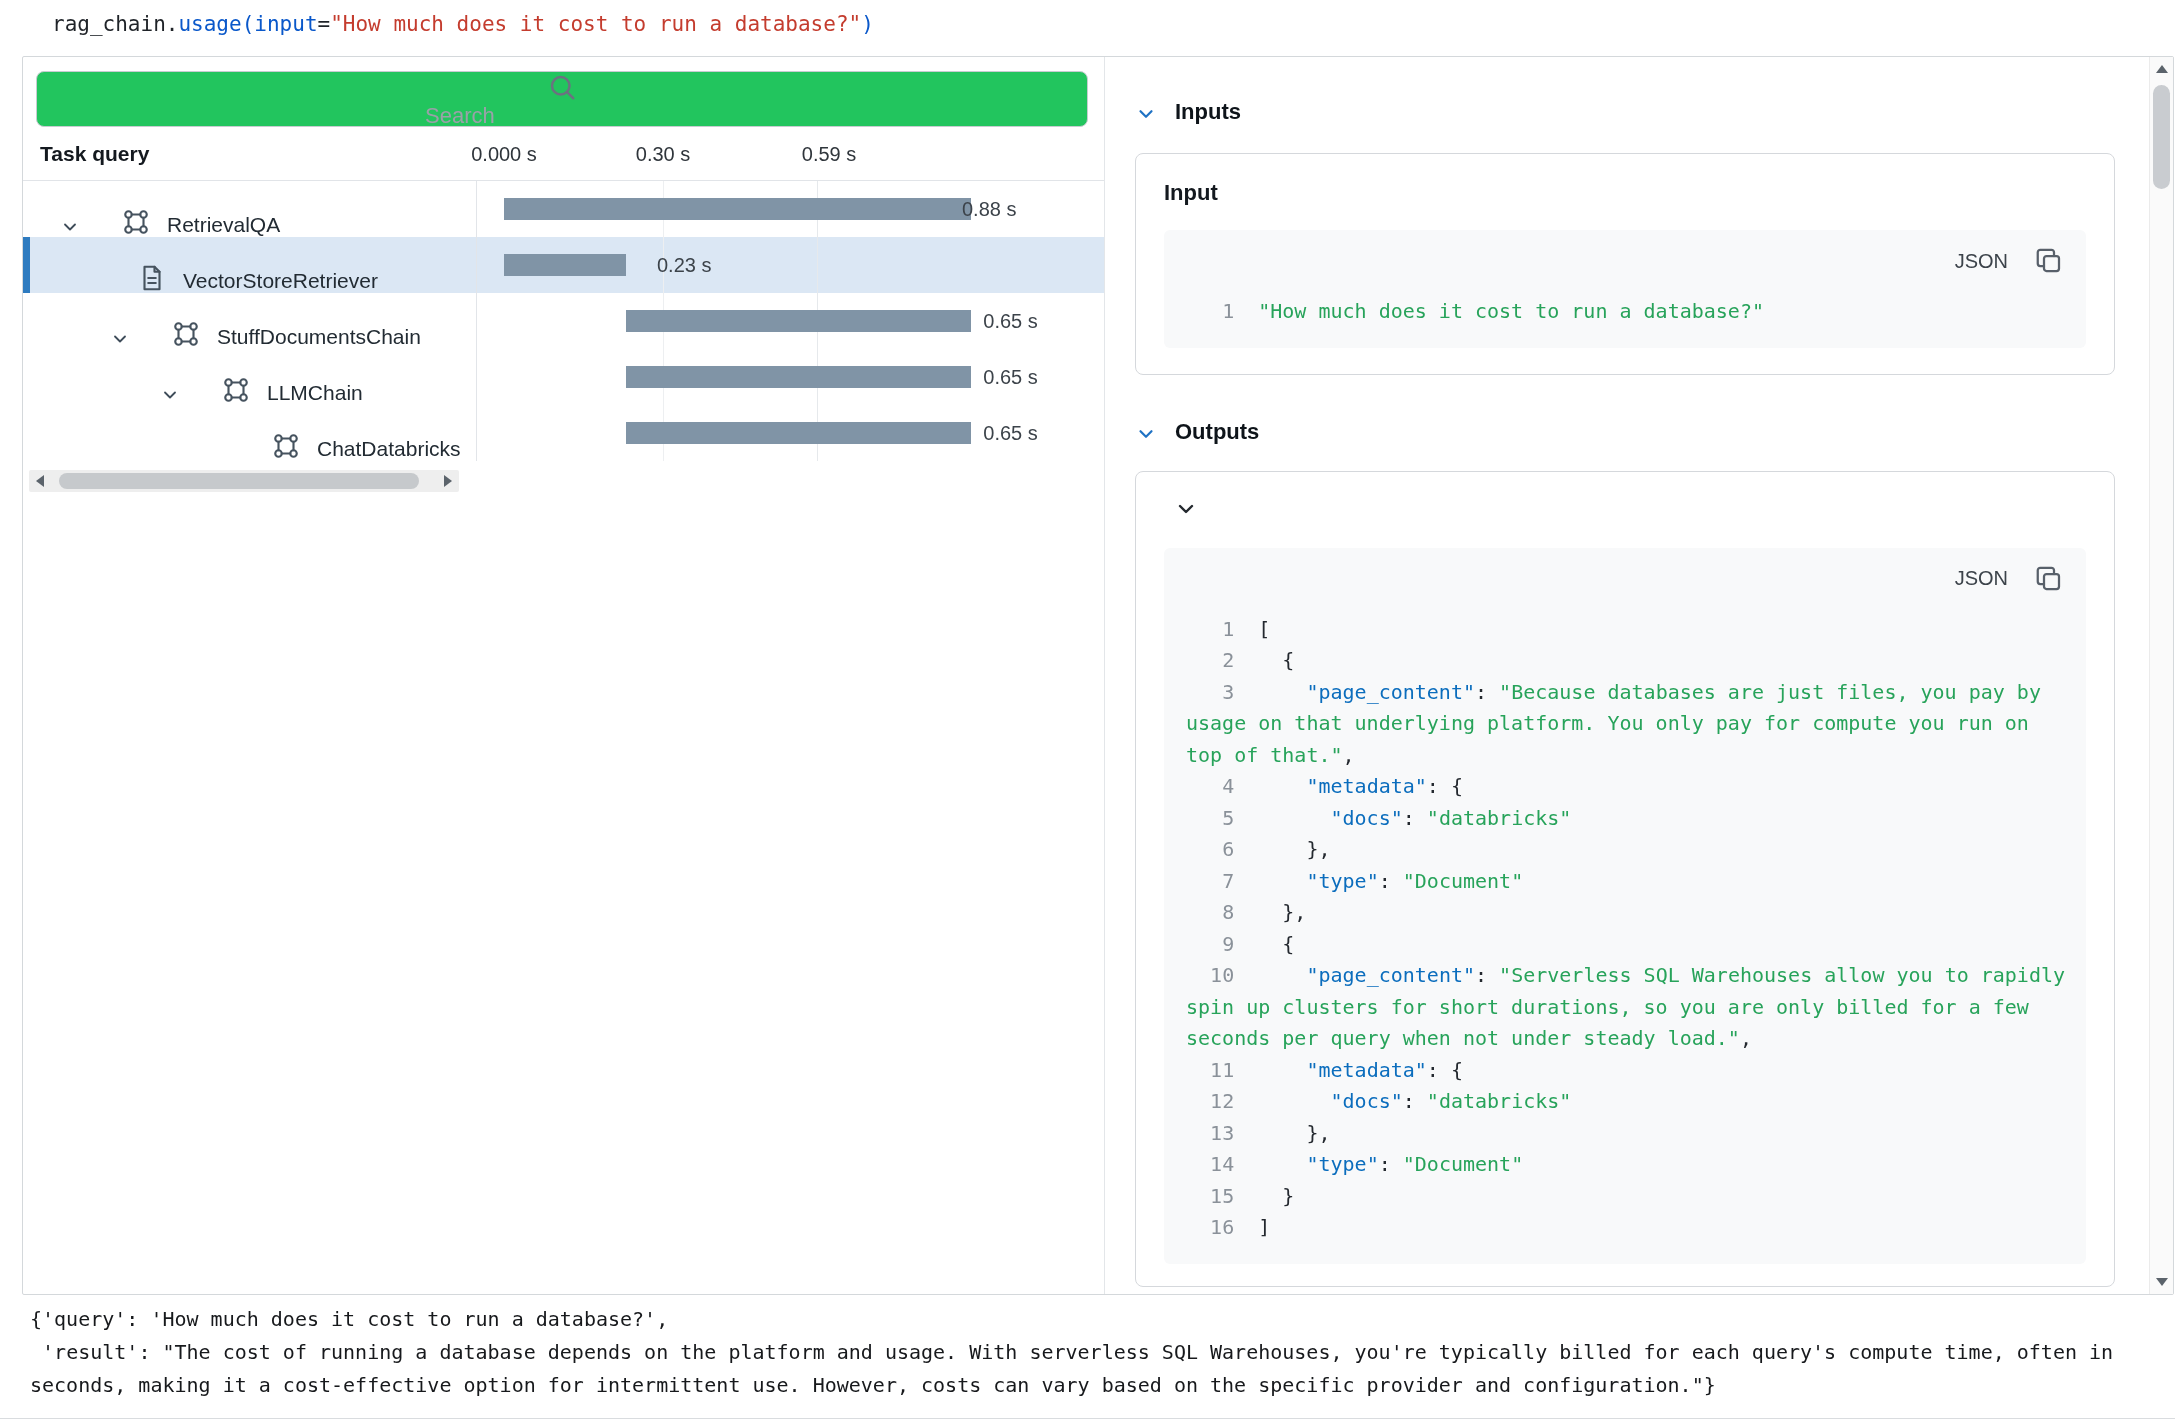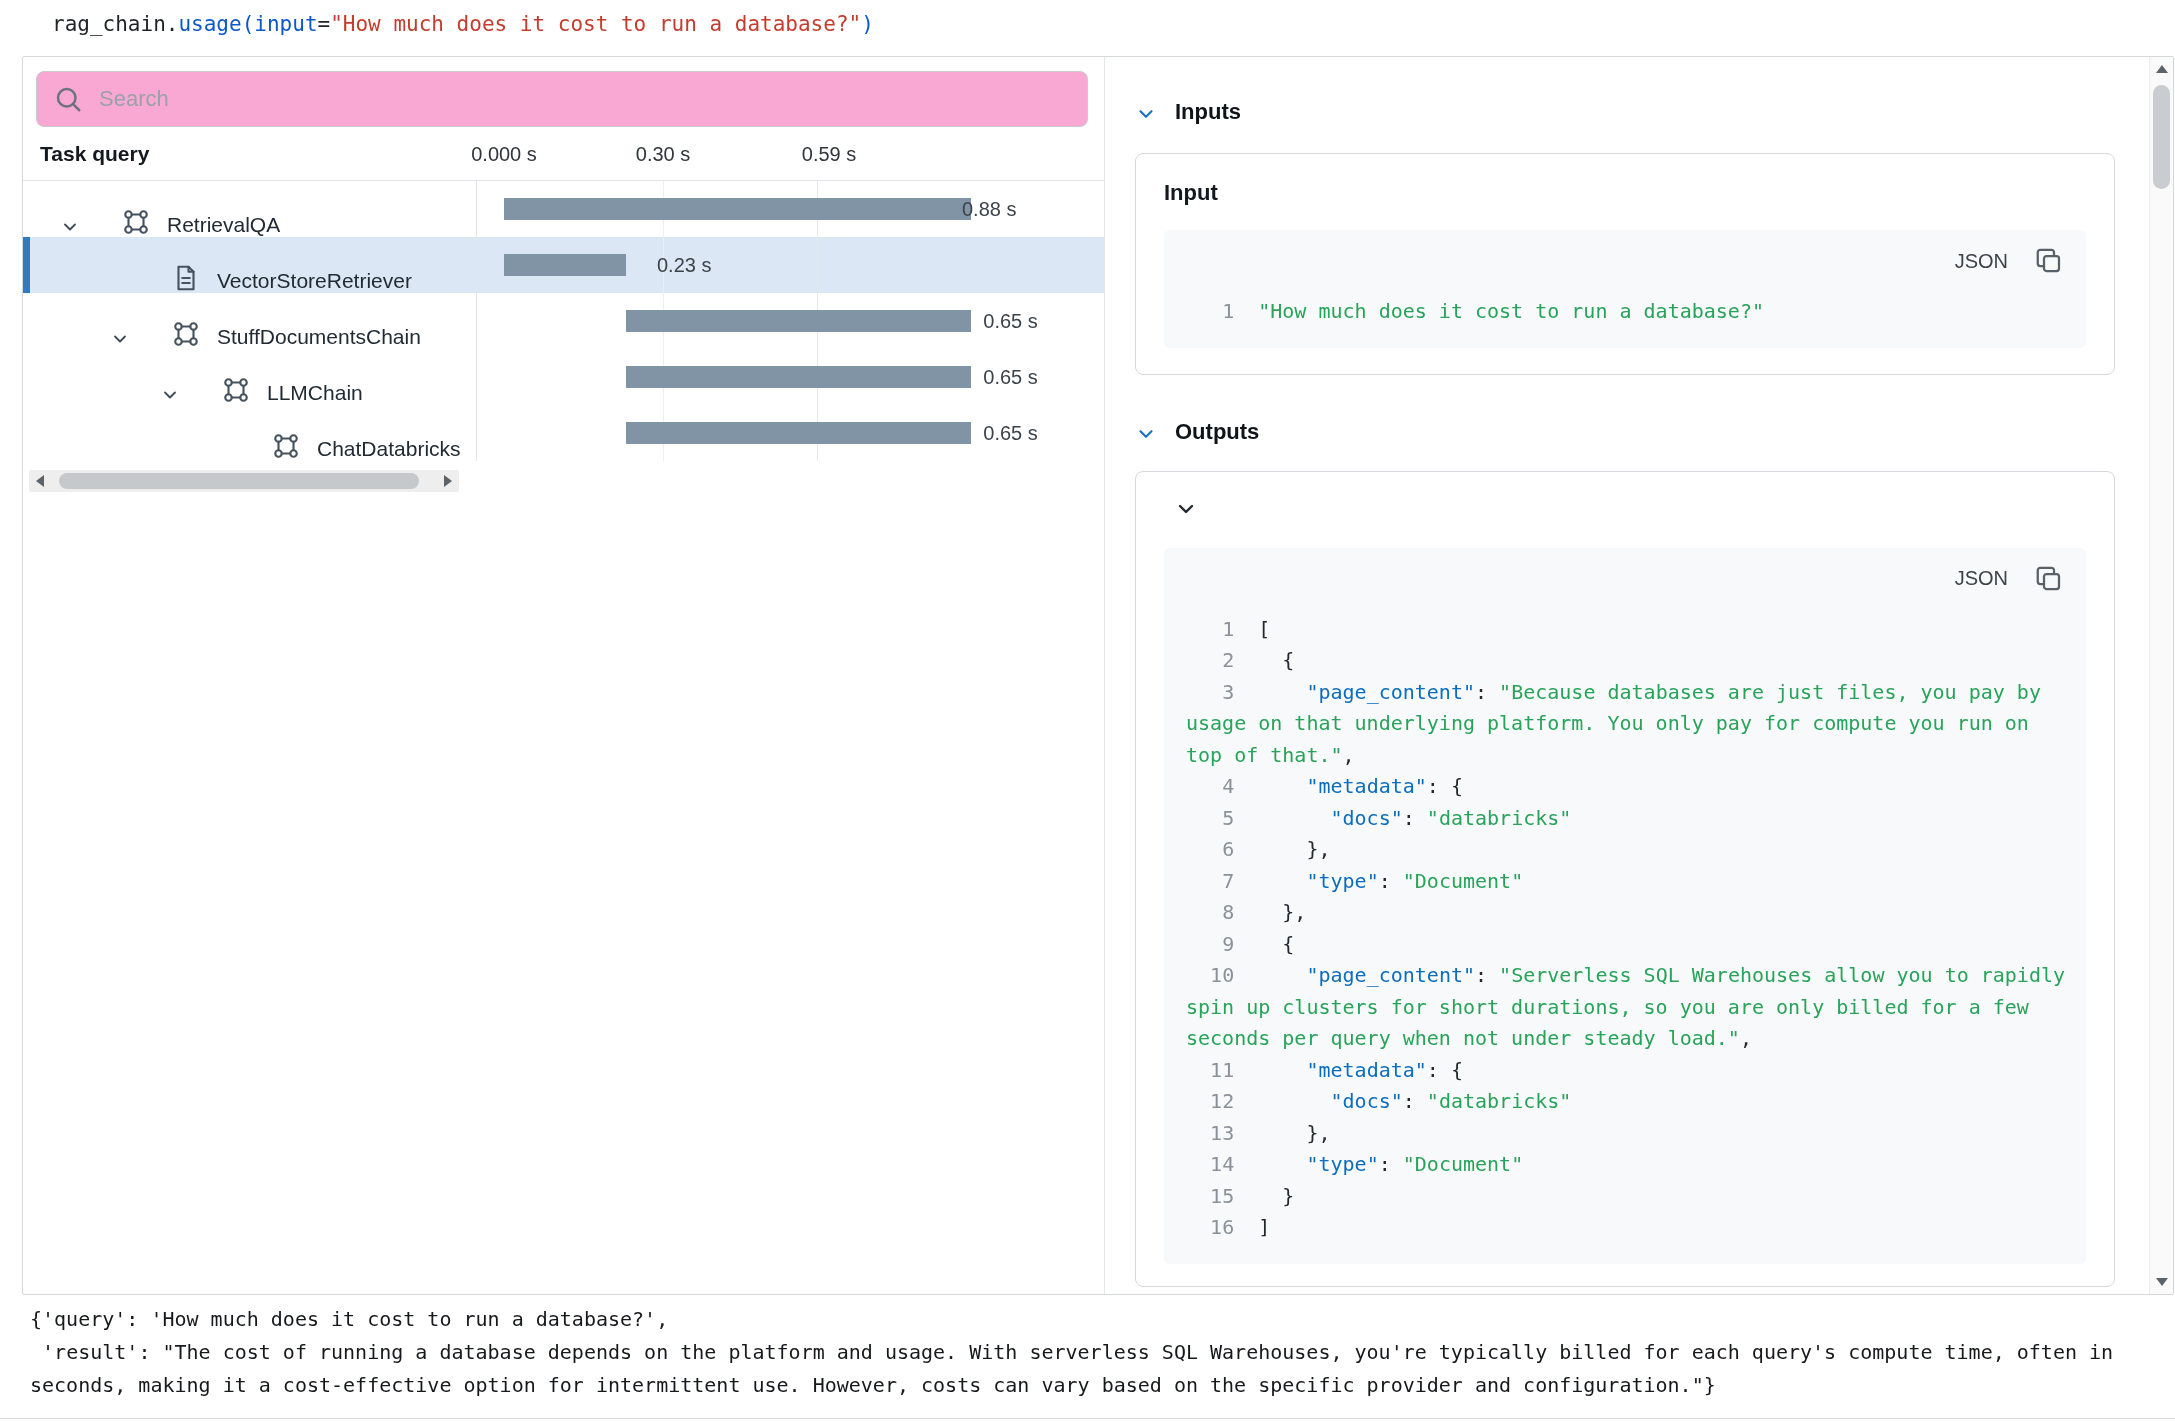--- a/index.html
+++ b/index.html
@@ -19,22 +19,22 @@
 
   
   .main-panel {
     position:absolute; left:22px; top:56px; width:2152px; height:1239px;
     border:1px solid #d4d8db; border-radius:2px; background:#fff; display:flex;
   }
   
   .left-panel { width:1082px; flex:none; position:relative; border-right:1px solid #e3e6e9; }
   .search-box {
     position:absolute; left:13px; top:14px; width:1052px; height:56px;
-    border:1px solid #c8ccd1; border-radius:8px; background:#f9a8d4;
-    display:flex; align-items:center; padding:0 16px;
+    border:1px solid #c8ccd1; border-radius:8px; background:#22c55e;
+    display:flex; align-items:center; padding:0 16px;flex-direction:column;
   }
   .search-box input {
     border:none; outline:none; flex:1; margin-left:14px; font-size:22px;
     font-family:"Liberation Sans", sans-serif; color:#333; background:transparent;
   }
   .search-box input::placeholder { color:#9aa1a8; }
   .tree-header { position:absolute; left:0; top:70px; right:0; height:54px; border-bottom:1px solid #e1e4e8; }
   .tree-header .col-title {
     position:absolute; left:17px; top:50%; transform:translateY(-50%);
     font-size:21px; font-weight:bold; color:#14191f;
@@ -142,21 +142,21 @@
                 <circle cx="18" cy="18" r="2.6"></circle>
                 <path d="M8.6 6h6.8M6 8.6v6.8M18 8.6v6.8M8.6 18h6.8"></path>
               </svg>
             </span>
             <span class="row-label">RetrievalQA</span>
           </div>
           <div class="bar" style="left: 481px; width: 467.28px;"></div>
           <span class="bar-label" style="left: 939px;">0.88 s</span>
         </div>
         <div class="task-row selected">
-          <div class="row-name" style="padding-left: 70px;">
+          <div class="row-name" style="padding-left: 36px;">
             <span class="row-chevron"></span>
             <span class="row-icon">
               <svg width="30" height="30" viewBox="0 0 24 24" fill="none" stroke="#46535f" stroke-width="1.7" stroke-linecap="round" stroke-linejoin="round">
                 <path d="M6 3h8l4 4v14H6z"></path>
                 <path d="M14 3v4h4"></path>
                 <path d="M9 12h6M9 16h6"></path>
               </svg>
             </span>
             <span class="row-label">VectorStoreRetriever</span>
           </div>

